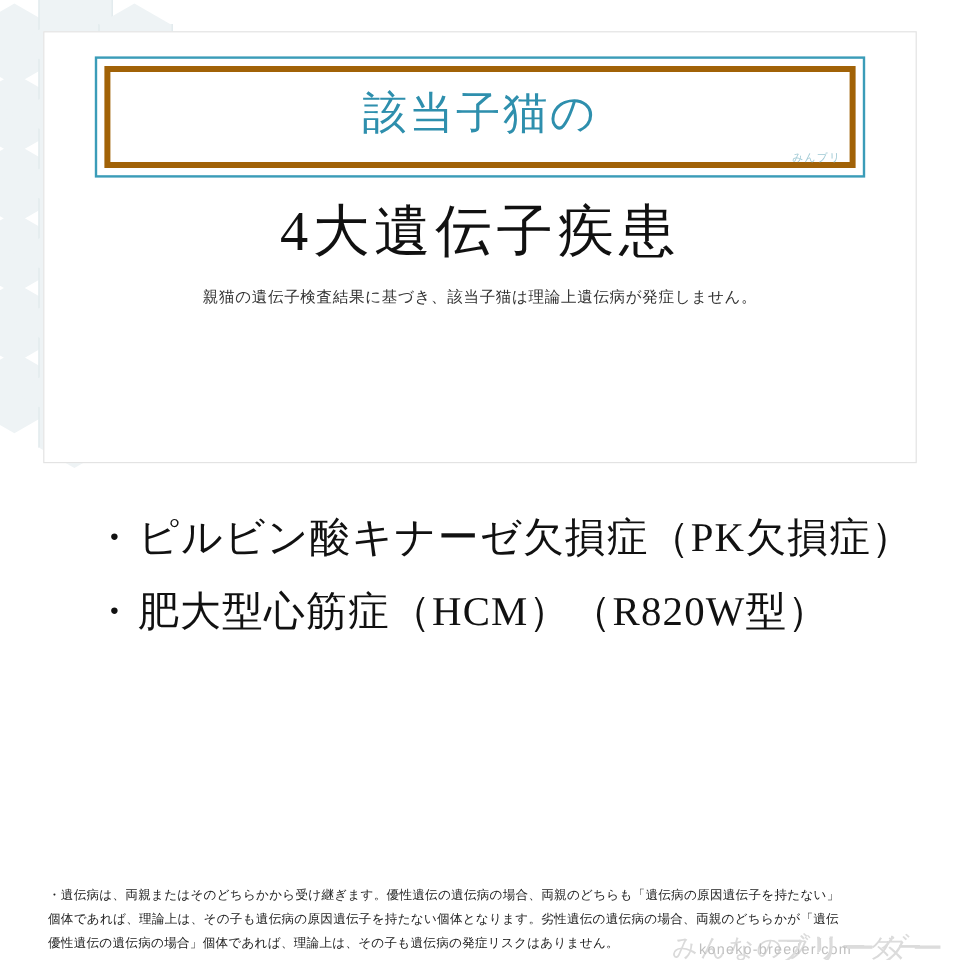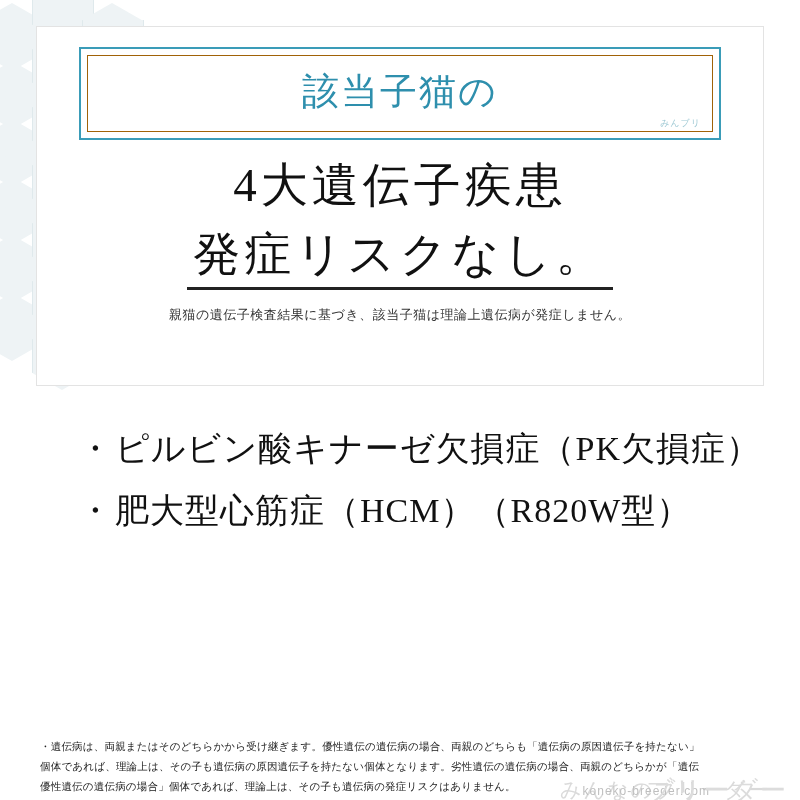--- a/index.html
+++ b/index.html
@@ -67,21 +67,21 @@
   }
 
   
   .title-box {
     margin: 6px 42px 0 42px;
     border: 2px solid #3a9cb8;
     padding: 6px;
     position: relative;
   }
   .title-box-inner {
-    border: 1px solid #a16207;
+    border: 5px solid #a16207;
     padding: 12px 10px 16px 10px;
     text-align: center;
   }
   .title-line {
     color: #2e8fad;
     font-family: "Liberation Serif", serif;
     font-size: 37px;
     line-height: 1.28;
     letter-spacing: 2px;
     font-weight: 400;
@@ -220,23 +220,20 @@
 
     <div class="title-box">
       <div class="title-box-inner">
         <div class="title-line">該当子猫の</div>
       </div>
       <div class="ruby">みんブリ</div>
     </div>
 
     <div class="headline">
       <div class="h1">4大遺伝子疾患</div>
-      <div style="margin-top:10px;">
-        <span class="h2">発症リスクなし。</span>
-      </div>
     </div>
 
     <div class="sub-note">親猫の遺伝子検査結果に基づき、該当子猫は理論上遺伝病が発症しません。</div>
   </div>
 
   <div class="list">
     <div class="list-item">
       <span class="bullet">・</span><span>ピルビン酸キナーゼ欠損症（PK欠損症）</span>
     </div>
     <div class="list-item">

